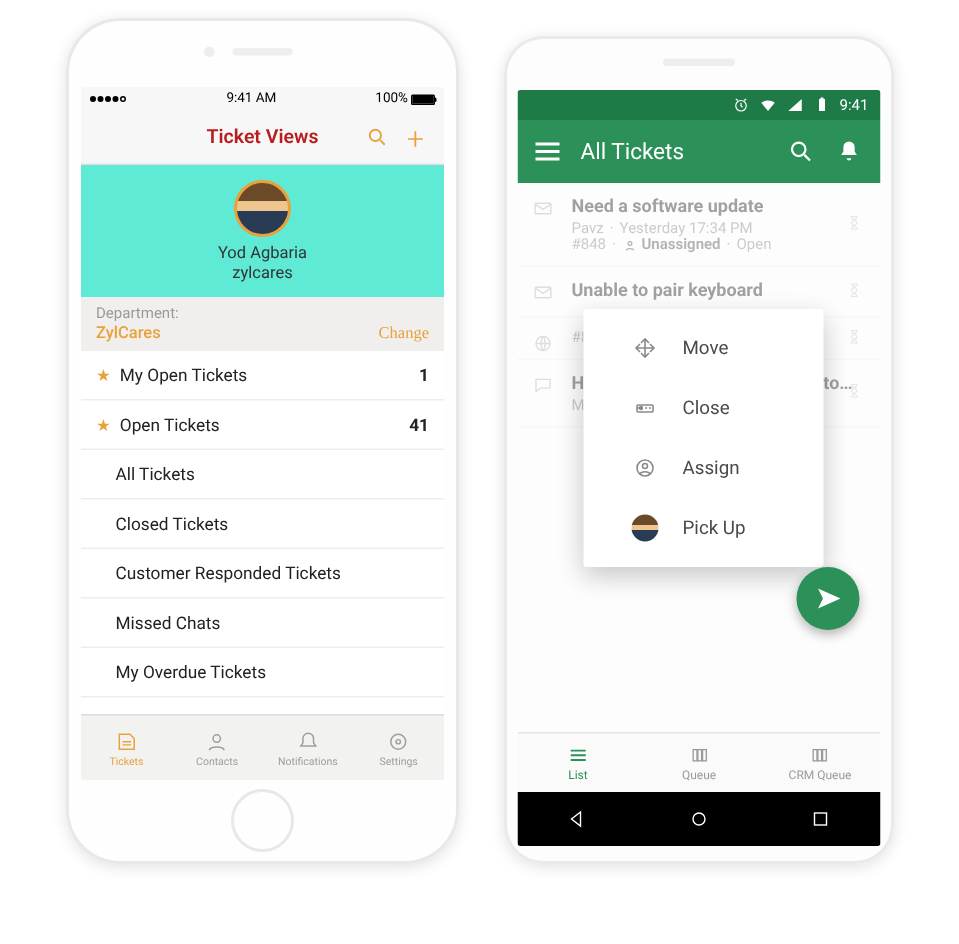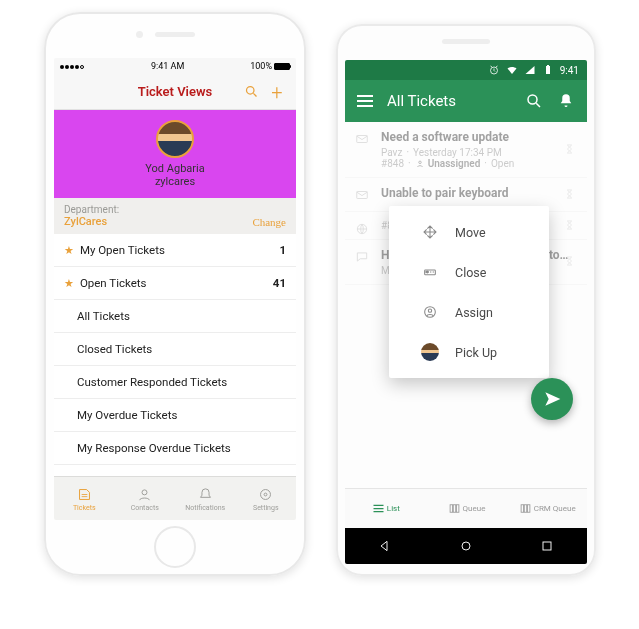--- a/index.html
+++ b/index.html
@@ -26,21 +26,21 @@
   .ios-status .batt{ display:inline-block; width:16px; height:7px; border:0.7px solid #000; border-radius:1px; position:relative; }
   .ios-status .batt::after{ content:""; position:absolute; right:-2px; top:1.5px; width:1.5px; height:3px; background:#000; border-radius:0 1px 1px 0; }
   .ios-status .batt i{ display:block; width:100%; height:100%; background:#000; }
 
   .ios-nav { height:36px; background:#f7f7f7; border-bottom:1px solid #e1e1e1; display:flex; align-items:center; justify-content:center; position:relative; }
   .ios-nav .title{ font-size:13px; font-weight:600; color:#b91c1c; }
   .ios-nav .nicon{ position:absolute; top:0; bottom:0; display:flex; align-items:center; justify-content:center; width:30px; color:#e9a13b; }
   .ios-nav .search{ right:30px; }
   .ios-nav .plus{ right:4px; font-size:20px; font-weight:300; }
 
-  .profile { background:#d946ef; padding:10px 0 10px; text-align:center; }
+  .profile { background:#5eead4; padding:10px 0 10px; text-align:center; }
   .profile .avatar{ width:38px; height:38px; border-radius:50%; margin:0 auto 4px; border:2px solid #e9a13b; background: linear-gradient(#6b4a2a 0% 35%, #f0c690 35% 55%, #2a3b55 55% 100%); }
   .profile .name{ font-size:11px; color:#333; }
   .profile .org{ font-size:11px; color:#333; }
 
   .dept { background:#f0efed; padding:6px 10px 6px; display:flex; justify-content:space-between; align-items:flex-end; font-size:10px; }
   .dept .lab{ color:#9a9a96; }
   .dept .val{ color:#e9a13b; font-weight:500; font-size:11px; }
   .dept .chg{ color:#e9a13b; font-weight:500; font-size:11px;font-family:Liberation Serif, serif; }
 
   .views { flex:1; overflow:hidden; background:#fff; }
@@ -87,21 +87,21 @@
 
   .overlay{ position:absolute; inset:0; background:rgba(255,255,255,0.55); }
   .menu{ position:absolute; left:44px; top:84px; width:160px; background:#fff; box-shadow:0 6px 18px rgba(0,0,0,.22); border-radius:2px; padding:6px 16px; }
   .menu .mi{ height:40px; display:flex; align-items:center; padding:0 16px; gap:16px; font-size:12.5px; color:#4a4a4a; }
   .menu .mi .ic{ width:18px; height:18px; display:flex; align-items:center; justify-content:center; color:#8a8a8a; }
   .menu .mi .av{ width:18px; height:18px; border-radius:50%; background:linear-gradient(#6b4a2a 0% 40%, #f0c690 40% 58%, #2a3b55 58% 100%); }
 
   .fab{ position:absolute; right:14px; bottom:68px; width:42px; height:42px; border-radius:50%; background:#2b9158; box-shadow:0 3px 8px rgba(0,0,0,.3); display:flex; align-items:center; justify-content:center; color:#fff; }
 
   .and-tab{ height:40px; border-top:1px solid #e5e5e5; background:#fafafa; display:flex; }
-  .and-tab .t{ flex:1; display:flex; flex-direction:row; align-items:center; justify-content:center; font-size:8px; color:#9a9a9a; gap:1px; }
+  .and-tab .t{ flex:1; display:flex; flex-direction:column; align-items:center; justify-content:center; font-size:8px; color:#9a9a9a; gap:1px; }
   .and-tab .t.a{ color:#2b9158; }
   .and-tab .t svg{ width:15px; height:15px; }
 
   .and-nav{ height:36px; background:#000; display:flex; align-items:center; justify-content:space-around; }
   .and-nav svg{ width:16px; height:16px; }
 </style>
 </head>
 <body>
 
 <div class="iphone">
@@ -163,20 +163,25 @@
           <span class="ct"></span>
         </div>
         <div class="row">
           <span class="nostar"></span>
           <span class="lab">Closed Tickets</span>
           <span class="ct"></span>
         </div>
         <div class="row">
           <span class="nostar"></span>
           <span class="lab">Customer Responded Tickets</span>
+          <span class="ct"></span>
+        </div>
+        <div class="row">
+          <span class="nostar"></span>
+          <span class="lab">Missed Chats</span>
           <span class="ct"></span>
         </div>
         <div class="row">
           <span class="nostar"></span>
           <span class="lab">My Overdue Tickets</span>
           <span class="ct"></span>
         </div>
         <div class="row">
           <span class="nostar"></span>
           <span class="lab">My Response Overdue Tickets</span>

